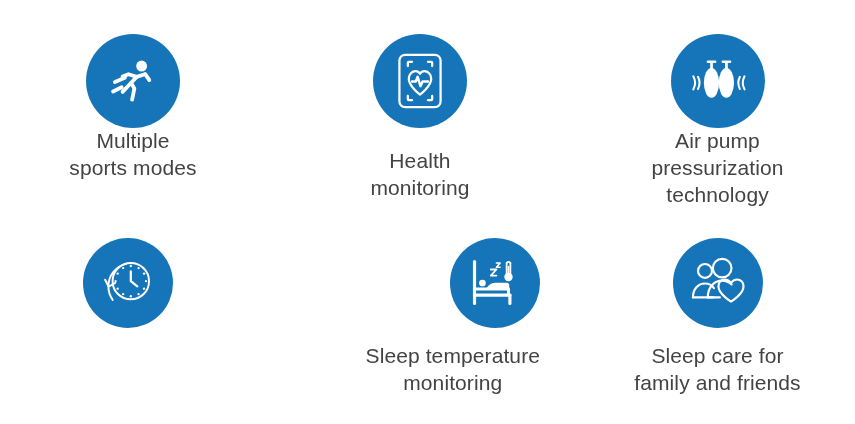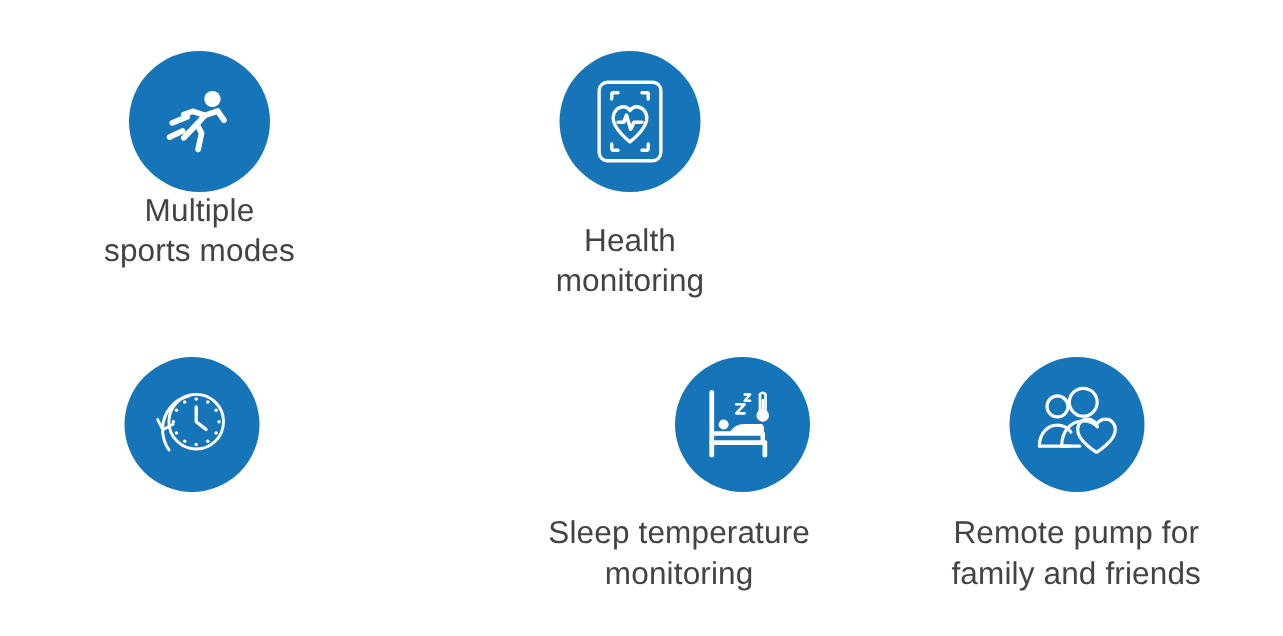--- a/index.html
+++ b/index.html
@@ -103,20 +103,41 @@
           <path d="M39 47 L39 50.5 Q39 51.5 38 51.5 L34.5 51.5"></path>
           <path d="M26 45.5 C26 45.5 14 36.5 14 28.5 C14 23.8 17.6 20.5 21.3 20.5 C23.6 20.5 25.1 21.8 26 23.2 C26.9 21.8 28.4 20.5 30.7 20.5 C34.4 20.5 38 23.8 38 28.5 C38 36.5 26 45.5 26 45.5 Z"></path>
           <path d="M17.5 31.5 L21.5 31.5 L23.5 26.5 L26.5 36.5 L28.8 31.5 L34.5 31.5" stroke-width="2.6"></path>
         </svg>
       </span>
     </div>
     <div class="feature-label">Health
 monitoring</div>
   </div>
 
+  <div class="feature-cell cell-2">
+    <div class="icon-circle">
+      <span>
+        <svg width="64" height="54" viewBox="0 0 68 58" fill="none" stroke="#ffffff" stroke-width="2.2" stroke-linecap="round" stroke-linejoin="round">
+          <ellipse cx="27" cy="31" rx="8.2" ry="16" fill="#ffffff" stroke="none"></ellipse>
+          <ellipse cx="43" cy="31" rx="8.2" ry="16" fill="#ffffff" stroke="none"></ellipse>
+          <rect x="25.6" y="9" width="2.9" height="7" fill="#ffffff" stroke="none"></rect>
+          <rect x="41.6" y="9" width="2.9" height="7" fill="#ffffff" stroke="none"></rect>
+          <rect x="21.8" y="7" width="10.5" height="2.6" rx="1.2" fill="#ffffff" stroke="none"></rect>
+          <rect x="37.8" y="7" width="10.5" height="2.6" rx="1.2" fill="#ffffff" stroke="none"></rect>
+          <path d="M12.5 24.5 Q15.8 31 12.5 37.5"></path>
+          <path d="M7.5 24 Q11.3 31 7.5 38"></path>
+          <path d="M57.5 24.5 Q54.2 31 57.5 37.5"></path>
+          <path d="M62.5 24 Q58.7 31 62.5 38"></path>
+        </svg>
+      </span>
+    </div>
+    <div class="feature-label">Air pump
+pressurization
+technology</div>
+  </div>
 
   <div class="feature-cell cell-3">
     <div class="icon-circle">
       <span>
         <svg width="56" height="56" viewBox="0 0 60 60" fill="none" stroke="#ffffff" stroke-width="2.1" stroke-linecap="round" stroke-linejoin="round">
           <circle cx="33" cy="28" r="19.5"></circle>
           <path d="M33 17.5 L33 28 L40 33.5" stroke-width="2.4"></path>
           <circle cx="33" cy="11.8" r="1.25" fill="#ffffff" stroke="none"></circle>
           <circle cx="41.3" cy="14" r="1.25" fill="#ffffff" stroke="none"></circle>
           <circle cx="47.2" cy="19.9" r="1.25" fill="#ffffff" stroke="none"></circle>
@@ -167,17 +188,17 @@
           <circle cx="17" cy="15" r="7.5"></circle>
           <circle cx="35.5" cy="12" r="10"></circle>
           <path d="M4 43.5 C4 34.5 9.8 28.5 17 28.5 C21 28.5 24.4 30.4 26.6 33.5"></path>
           <path d="M4 43.5 L26 43.5"></path>
           <path d="M20 43.5 C20 32.5 26.8 25.5 35.5 25.5 C39.5 25.5 43 27 45.7 29.6"></path>
           <path d="M20 43.5 L33 43.5"></path>
           <path d="M45 48 C45 48 31.5 40 31.5 31.5 C31.5 27.2 34.8 24.2 38.4 24.2 C41.1 24.2 43.5 25.8 45 28 C46.5 25.8 48.9 24.2 51.6 24.2 C55.2 24.2 58.5 27.2 58.5 31.5 C58.5 40 45 48 45 48 Z"></path>
         </svg>
       </span>
     </div>
-    <div class="feature-label">Remote pump for
+    <div class="feature-label">Sleep care for
 family and friends</div>
   </div>
 
 </div>
 
 </body></html>

